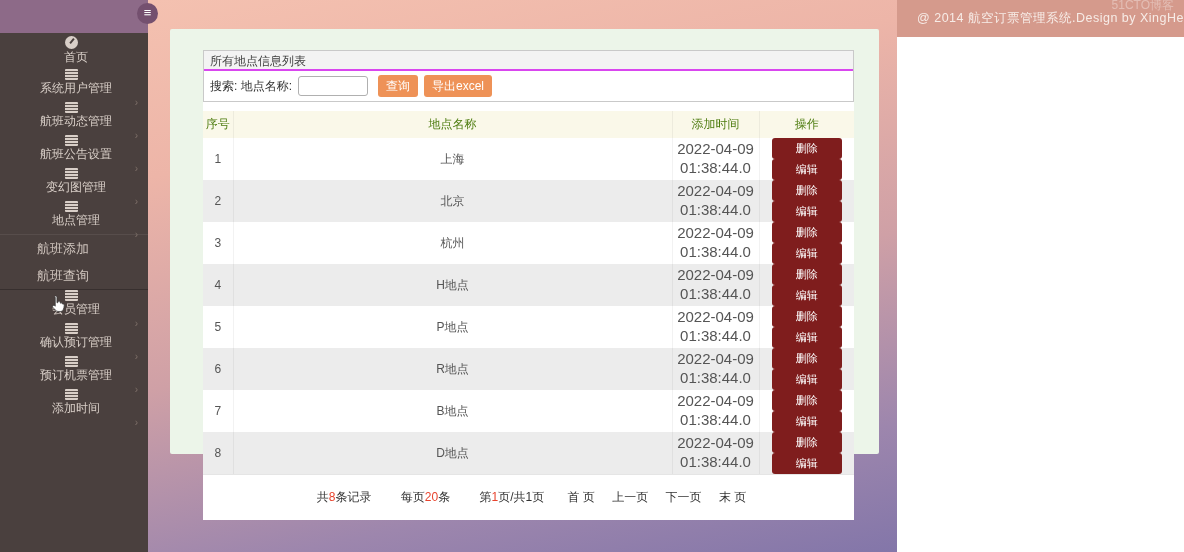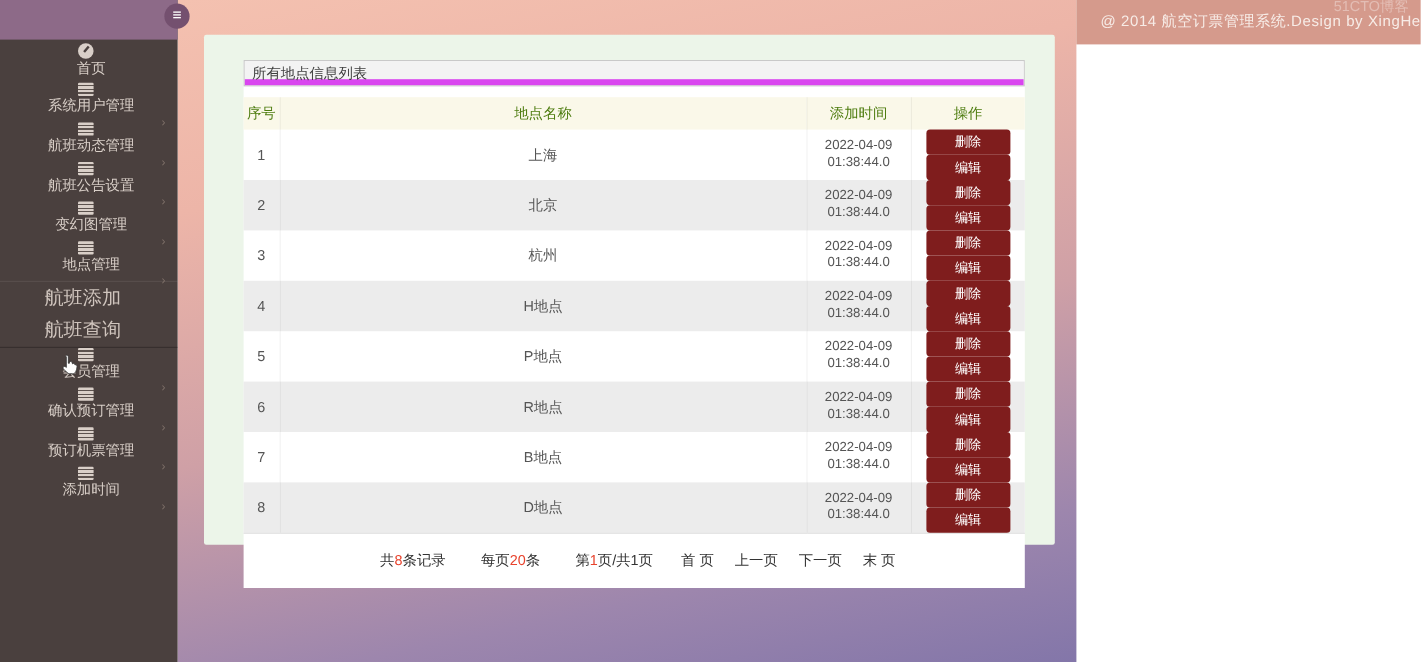--- a/index.html
+++ b/index.html
@@ -19,21 +19,21 @@
   .menu-item .arrow { margin-left:auto; color:#7d6f68; font-size:10px; }
   .mi-icon { width:13px; height:11px; margin-right:9px; flex-shrink:0;
     background:linear-gradient(#d9cfc8 0 2px,#5c524e 2px 3px,#d9cfc8 3px 5px,#5c524e 5px 6px,#d9cfc8 6px 8px,#5c524e 8px 9px,#d9cfc8 9px 11px);
     border-radius:1px; }
   .home-icon { width:13px; height:13px; margin-right:9px; border-radius:50%;
     background:#d9cfc8; position:relative; overflow:hidden; flex-shrink:0; }
   .home-icon::after { content:""; position:absolute; left:5.5px; top:2px; width:2px; height:6px;
     background:#4a403e; transform:rotate(40deg); }
   .menu-group { border-top:1px solid rgba(255,255,255,0.07); border-bottom:1px solid rgba(0,0,0,0.25); }
   .submenu-item { height:27px; display:flex; align-items:center; padding-left:37px;
-    color:#cfc4bd; font-size:16px; cursor:pointer;text-align:center; }
+    color:#cfc4bd; font-size:13px; cursor:pointer;text-align:center; }
   .cursor-hand { position:absolute; left:50px; top:295px; z-index:9; }
 
   
   .main { flex:1; display:flex; flex-direction:row; position:relative; }
   .topbar { height:33px; background:#f4c2b2; position:relative; flex-shrink:0; }
   .topbar-right { position:absolute; right:6px; top:0; height:33px; display:flex;
     align-items:center; gap:6px; }
   .search-circle { width:22px; height:22px; border-radius:50%; background:#d9a2a6;
     position:relative; cursor:pointer; }
   .search-circle .lens { position:absolute; left:5px; top:5px; width:8px; height:8px;
@@ -48,35 +48,35 @@
     border-radius:50% 50% 0 0; background:#3f6fd0; }
   .username { color:#ffffff; font-size:11px; cursor:pointer; }
   .user-caret { color:#fff; font-size:9px; cursor:pointer; }
 
   .content { flex:1; background:linear-gradient(168deg,#f4c1b0 0%,#edb5a8 25%,#cfa0a6 55%,#9d86ad 82%,#8376a9 100%); }
   .card { margin:29px 18px 0 22px; height:425px; background:#ecf5e9; border-radius:2px;
     padding:21px 25px 0 33px; }
   .panel { background:#fff; min-height:377px; padding-bottom:14px; }
 
   .listbox { border:1px solid #c9c9c9; }
-  .listbox-title { background:#f3f3f3; border-bottom:5px solid #d946ef; font-size:12px;
+  .listbox-title { background:#f3f3f3; border-bottom:2px solid #d946ef; font-size:12px;
     color:#404040; padding:3px 6px; height:20px; line-height:14px; }
   .searchbar { display:flex; align-items:center; padding:4px 6px; height:30px; }
   .searchbar label { font-size:12px; color:#333; margin-right:6px; }
   .searchbar input { width:70px; height:20px; border:1px solid #b0b0b0; border-radius:3px;
     margin-right:10px; padding:0 4px; font-size:12px; }
   .btn { background:#ee9257; color:#fff; border:none; border-radius:3px; font-size:12px;
     padding:3px 8px; height:22px; margin-right:6px; cursor:pointer;
     font-family:"Liberation Sans",sans-serif; }
 
   table.loc { width:100%; border-collapse:collapse; margin-top:9px; }
   table.loc th { background:#faf8e9; font-weight:400; font-size:12px; color:#4d7c0f;
     height:27px; text-align:center; }
   table.loc td { font-size:12px; color:#555; height:31px; text-align:center; }
-  table.loc td.time { font-size:11px; line-height:1.25; }
+  table.loc td.time { font-size:15px; line-height:1.25; }
   table.loc th + th, table.loc td + td { border-left:1px solid rgba(0,0,0,0.05); }
   table.loc tr.alt td { background:#ececec; }
   table.loc tr:last-child td { border-bottom:1px solid #e5e5e5; }
   .cell-btn { background:#7f1d1d; color:#fff; border:none; border-radius:3px; font-size:11px;
     padding:3px 24px; margin:0 3px; cursor:pointer; font-family:"Liberation Sans",sans-serif; }
 
   .pagination { text-align:center; margin-top:14px; font-size:12px; color:#333; }
   .pagination .grp { margin:0 13px; }
   .pagination .red { color:#e8432d; }
   .pagination .pglink { margin:0 7px; cursor:pointer;text-align:right; }
@@ -190,20 +190,26 @@
         <span class="user-caret">▾</span>
       </div>
     </div>
 
     <div class="content">
       <div class="card">
         <div class="panel">
 
           <div class="listbox">
             <div class="listbox-title">所有地点信息列表</div>
+            <div class="searchbar">
+              <label>搜索: 地点名称:</label>
+              <input type="text" value="" style="">
+              <button class="btn">查询</button>
+              <button class="btn">导出excel</button>
+            </div>
           </div>
 
           <table class="loc">
             <colgroup>
                 <col style="width:30px">
                 <col>
                 <col style="width:87px">
                 <col style="width:95px">
               </colgroup>
             <thead>

